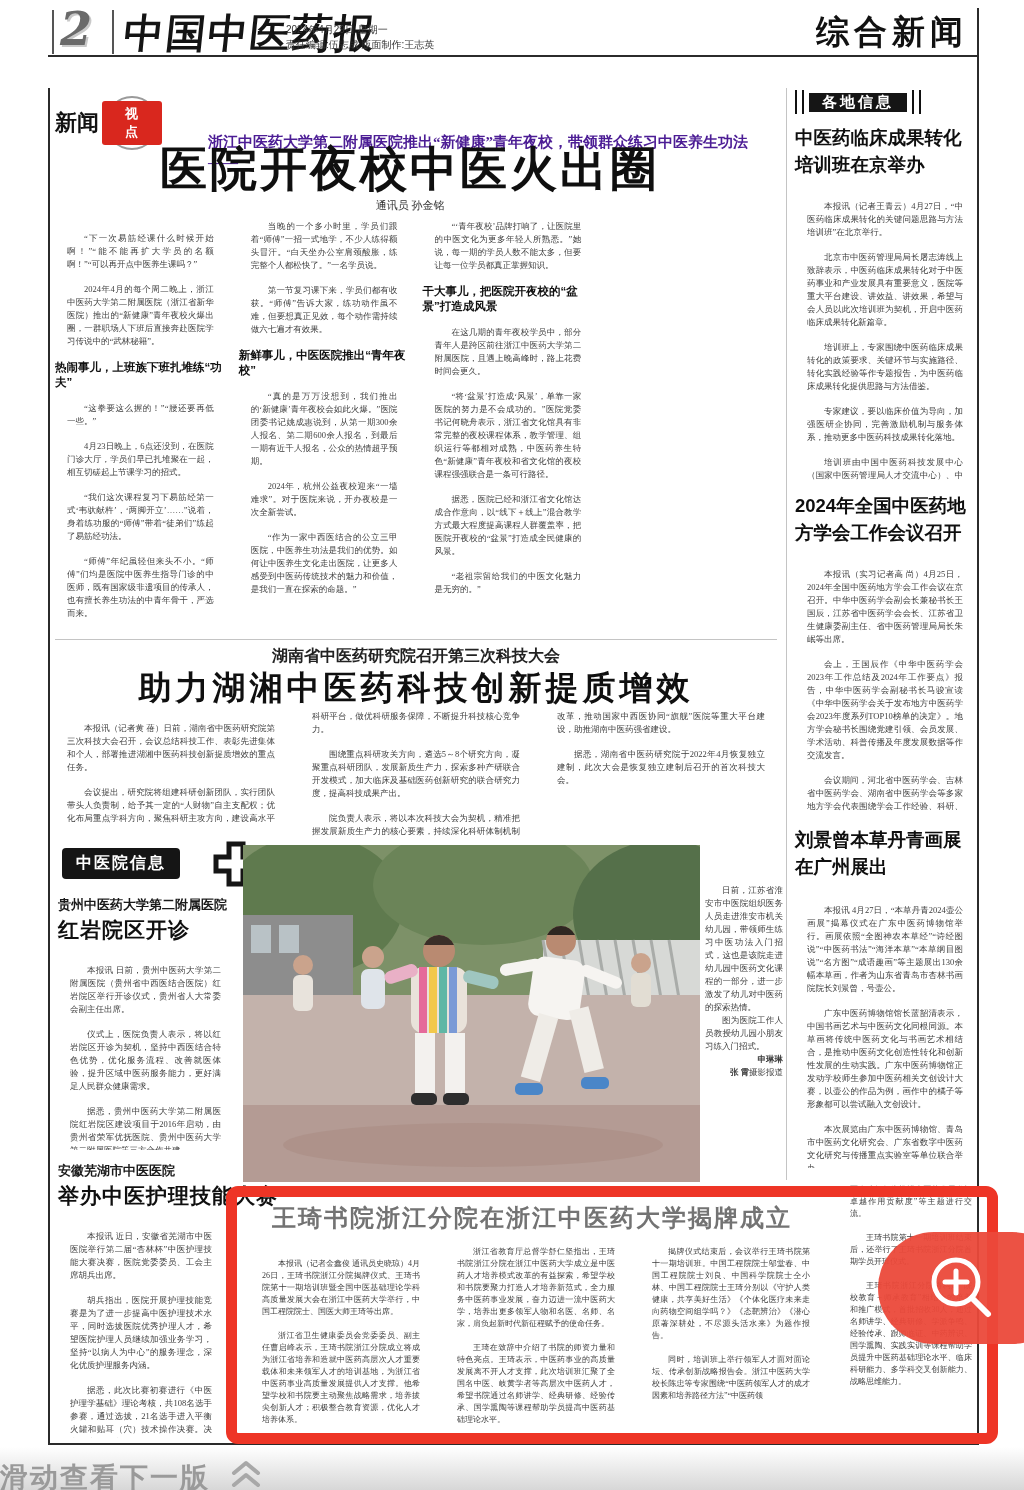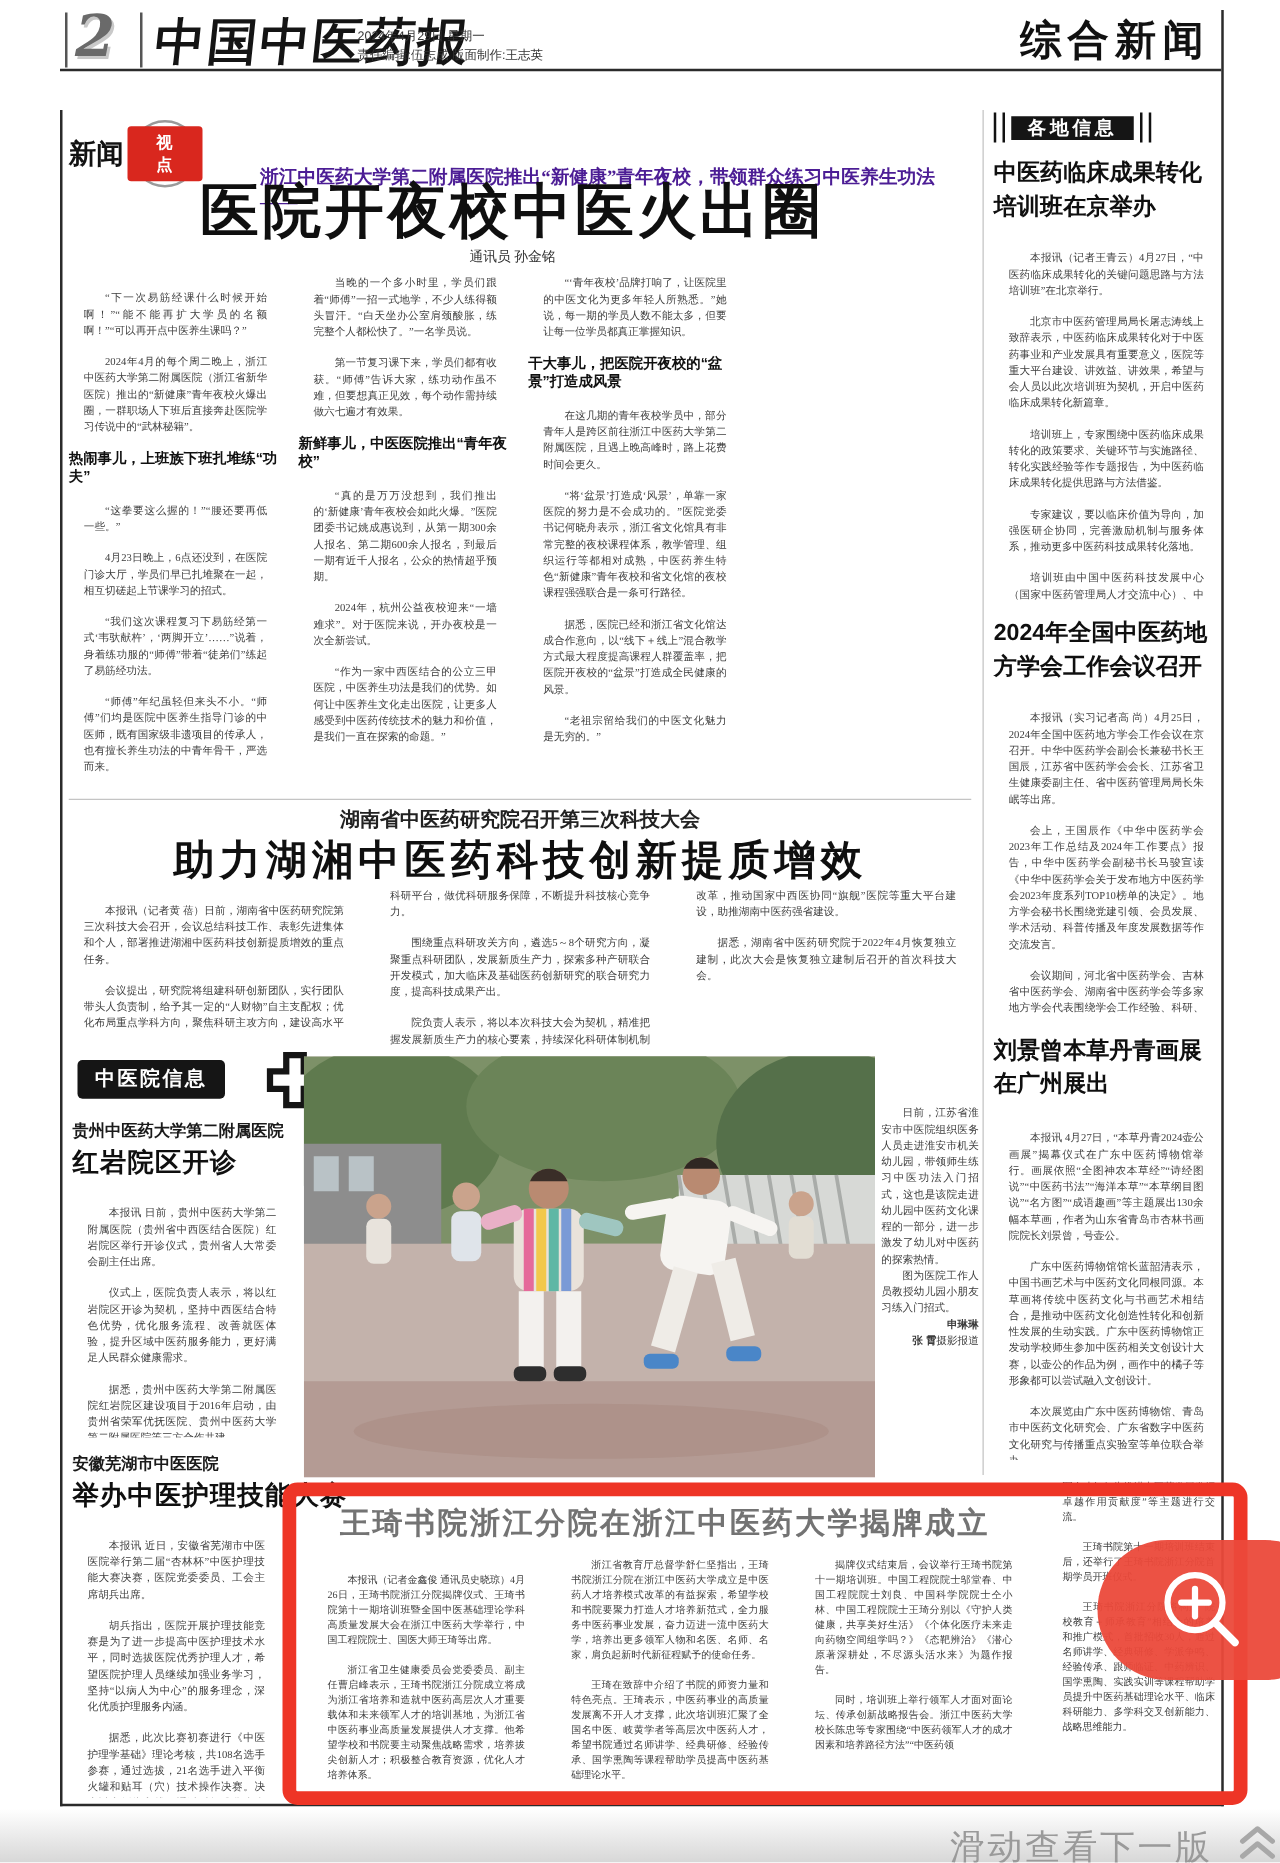--- a/index.html
+++ b/index.html
@@ -54,21 +54,21 @@
   .caption p{margin:0;text-indent:2em;}
   .cap-credit{text-align:right;font-weight:700;text-indent:0 !important;}
   .cap-credit .normal{font-weight:400;}
   
   .hl-frame{border:11px solid #ee3526;border-radius:12px;pointer-events:none;}
   .hl-headline{font-family:"Liberation Sans",sans-serif;font-weight:900;font-size:24px;letter-spacing:2px;text-align:center;color:#737373;}
   .hl-body{font-size:8px;line-height:12px;}
   
   .zoom-btn{background:rgba(235,73,58,0.95);border-radius:58px;cursor:pointer;}
   
-  .bottom-bar{background:linear-gradient(#ffffff,#d7d7d7);display:flex;align-items:flex-start;justify-content:flex-end;gap:18px;padding-top:12px;box-sizing:border-box;}
+  .bottom-bar{background:linear-gradient(#ffffff,#d7d7d7);display:flex;align-items:flex-start;justify-content:flex-start;gap:18px;padding-top:12px;box-sizing:border-box;font-weight:bold;}
   .bottom-hint{font-family:"Liberation Sans",sans-serif;font-size:28px;color:#9a9a9a;letter-spacing:2px;}
   .divider{background:#c4c4c4;}
 </style>
 </head>
 <body>
 
 <div class="abs frame-line" style="left:48px;top:88px;width:2px;height:1357px"></div>
 <div class="abs frame-line" style="left:977px;top:8px;width:2px;height:1437px"></div>
 <div class="abs frame-line" style="left:48px;top:1443px;width:931px;height:2px"></div>
 <div class="abs frame-line" style="left:48px;top:55px;width:929px;height:2px"></div>

